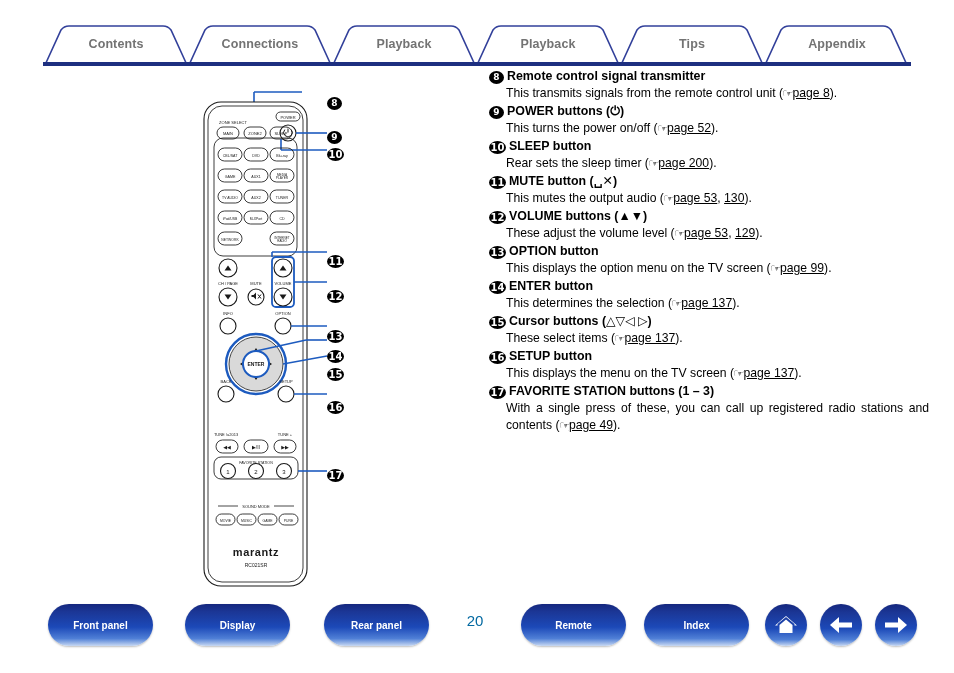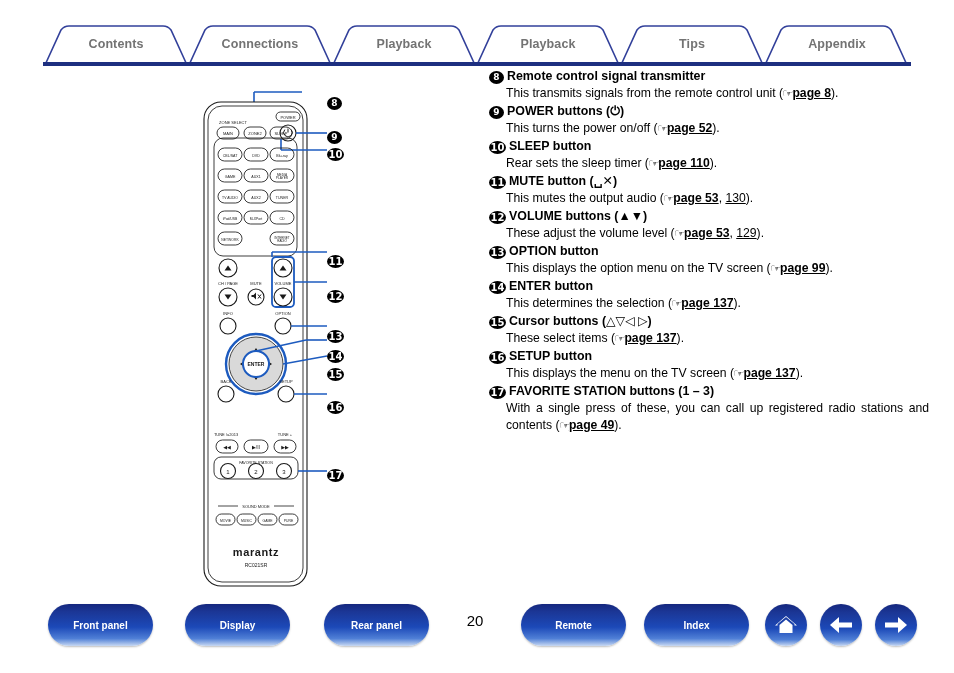--- a/index.html
+++ b/index.html
@@ -29,40 +29,40 @@
     background:#000;color:#fff;border-radius:50%;
     font-size:9px;font-weight:bold;line-height:13px;text-align:center;
     font-family:"DejaVu Sans",sans-serif;flex:0 0 auto;padding:0 1px;
   }
   .numbadge.wide{min-width:15px;width:15px;font-size:10px;}
   .entry-body{
     font-size:12.2px;line-height:17px;padding-left:17px;
     font-weight:normal;
   }
   .entry-body.just{text-align:justify;}
-  .pref{white-space:nowrap;font-weight:bold;}
+  .pref{white-space:nowrap;}
   .handicon{
     font-family:"DejaVu Sans",sans-serif;font-size:11px;letter-spacing:-.5px;
     display:inline-block;transform:scaleX(1.15);
   }
   .pglink{text-decoration:underline;}
   
   .remote-wrap{position:absolute;left:186px;top:86px;width:180px;height:510px;}
   
   .bottom{position:absolute;left:0;top:604px;width:954px;height:48px;}
   .pill{
     position:absolute;top:0;height:42px;border-radius:21px;
     background:linear-gradient(to bottom,#15277e 0%,#1b3695 18%,#1c49b8 55%,#4f7fd6 82%,#c9d9f2 100%);
     color:#fff;font-size:10px;font-weight:bold;
     display:flex;align-items:center;justify-content:center;
     box-shadow:0 1px 2px rgba(0,0,0,.25);
   }
   .pagenum{
     position:absolute;left:455px;top:8px;width:40px;text-align:center;
-    font-size:15px;color:#000000;
+    font-size:15px;color:#0369a1;
   }
   .circbtn{
     position:absolute;top:0;width:42px;height:42px;border-radius:50%;
     background:linear-gradient(to bottom,#15277e 0%,#1b3695 20%,#1c49b8 58%,#4f7fd6 85%,#c9d9f2 100%);
     display:flex;align-items:center;justify-content:center;
     box-shadow:0 1px 2px rgba(0,0,0,.25);
   }
   .circbtn svg{display:block;}
 </style>
 </head>
@@ -275,21 +275,21 @@
       <span>POWER buttons (⏻)</span>
     </div>
     <div class="entry-body"><span>This turns the power on/off (</span><span class="pref"><span class="handicon">☞</span><span class="pglink">page 52</span></span><span>).</span></div>
   </div>
 
   <div class="entry">
     <div class="entry-head">
       <span class="numbadge wide">10</span>
       <span>SLEEP button</span>
     </div>
-    <div class="entry-body"><span>Rear sets the sleep timer (</span><span class="pref"><span class="handicon">☞</span><span class="pglink">page 110</span></span><span>).</span></div>
+    <div class="entry-body"><span>Rear sets the sleep timer (</span><span class="pref"><span class="handicon">☞</span><span class="pglink">page 200</span></span><span>).</span></div>
   </div>
 
   <div class="entry">
     <div class="entry-head">
       <span class="numbadge wide">11</span>
       <span>MUTE button (␣✕)</span>
     </div>
     <div class="entry-body"><span>This mutes the output audio (</span><span class="pref"><span class="handicon">☞</span><span class="pglink">page 53</span></span>, <span class="pglink">130</span><span>).</span></div>
   </div>
 

